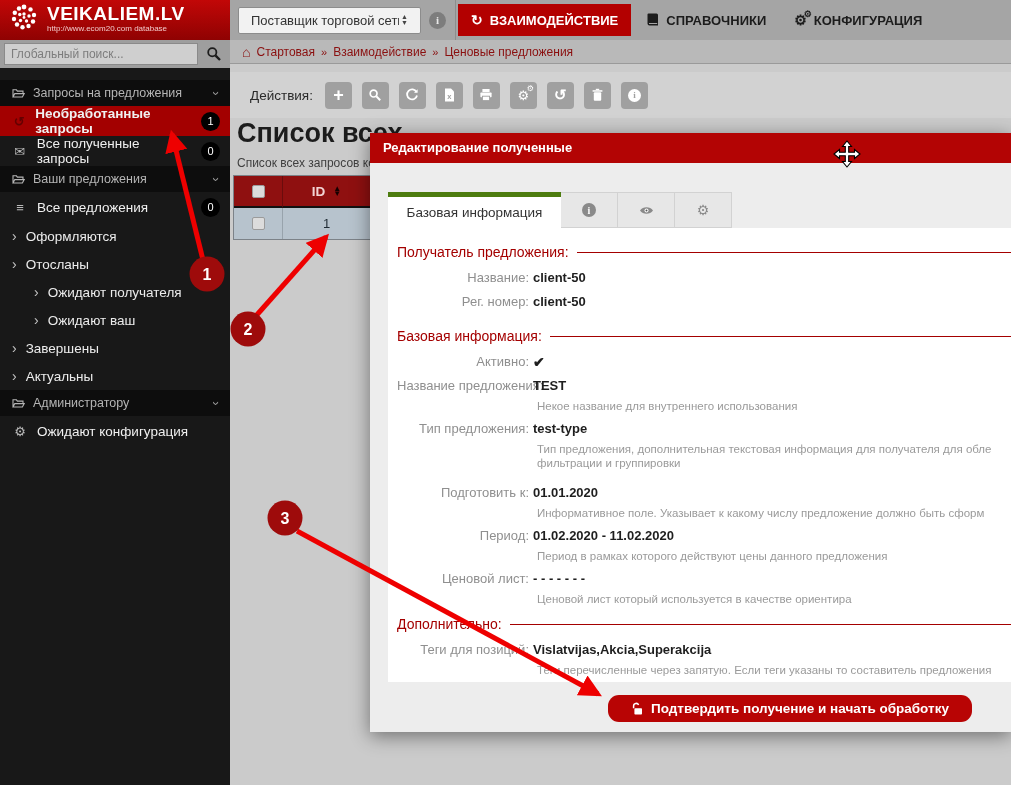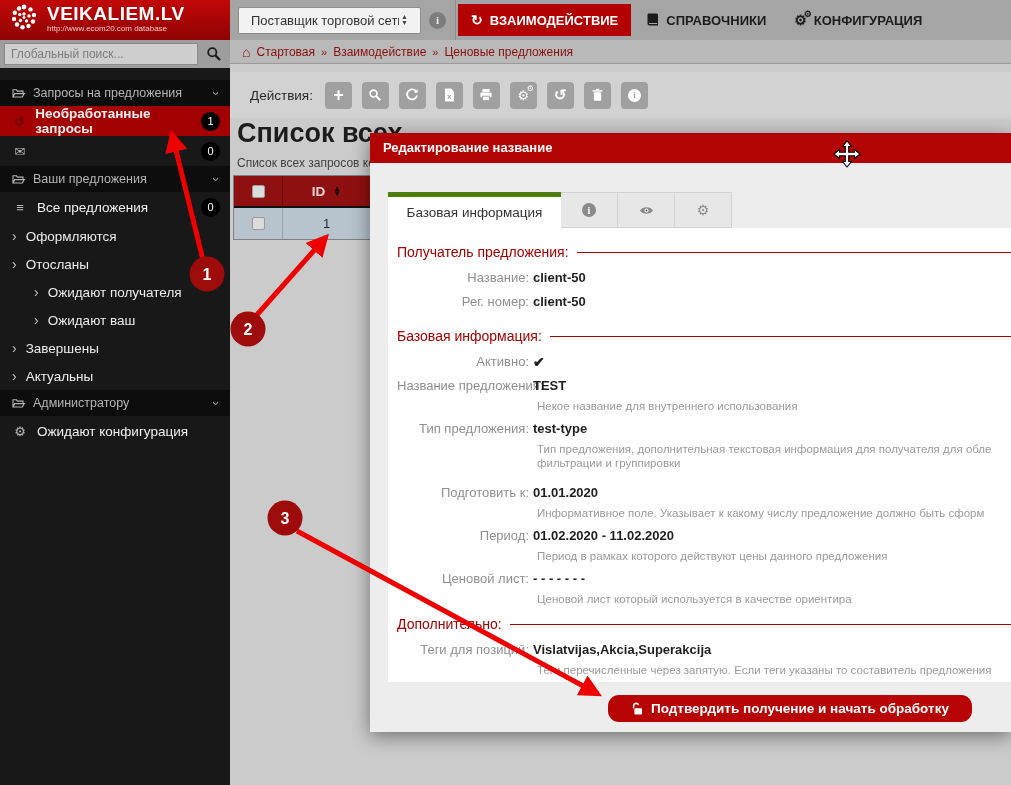--- a/index.html
+++ b/index.html
@@ -135,20 +135,21 @@
       <span>Запросы на предложения</span>
       <span class="chev-down">›</span>
     </div>
     <div class="side-item active">
       <span class="ic">↺</span>
       <span>Необработанные запросы</span>
       <span class="badge">1</span>
     </div>
     <div class="side-item">
       <span class="ic">✉</span>
+      <span>Все полученные запросы</span>
       <span class="badge">0</span>
     </div>
     <div class="group-header">
       <svg class="ic" width="13" height="11" viewBox="0 0 13 11">
           <path fill="none" stroke="#b5b5b5" stroke-width="1.1" d="M1 9V1.8h3.4l1 1.3H11V5M1 9l1.8-3.4h9.4L10.4 9z"></path>
         </svg>
       <span>Ваши предложения</span>
       <span class="chev-down">›</span>
     </div>
     <div class="side-item">
@@ -298,21 +299,21 @@
     <div class="cell c-check">
         <span class="checkbox"></span>
       </div>
     <div class="cell c-id">1</div>
     <div class="cell c-stub"></div>
   </div>
 </div>
 
 <div class="modal">
   <div class="modal-header">
-    <span>Редактирование название</span>
+    <span>Редактирование полученные</span>
   </div>
   <svg class="move-cursor" width="30" height="30" viewBox="-15 -15 30 30">
     <path d="M0,-13 L-4.5,-7.5 L-1.7,-7.5 L-1.7,-1.7 L-7.5,-1.7 L-7.5,-4.5 L-13,0 L-7.5,4.5 L-7.5,1.7 L-1.7,1.7 L-1.7,7.5 L-4.5,7.5 L0,13 L4.5,7.5 L1.7,7.5 L1.7,1.7 L7.5,1.7 L7.5,4.5 L13,0 L7.5,-4.5 L7.5,-1.7 L1.7,-1.7 L1.7,-7.5 L4.5,-7.5 Z" fill="#fff" stroke="#000" stroke-width="1.1"></path>
   </svg>
   <div class="tabs">
     <div class="tab active">
       <span>Базовая информация</span>
     </div>
     <div class="tab icon-tab">
         <span class="tab-info-circle">i</span>

